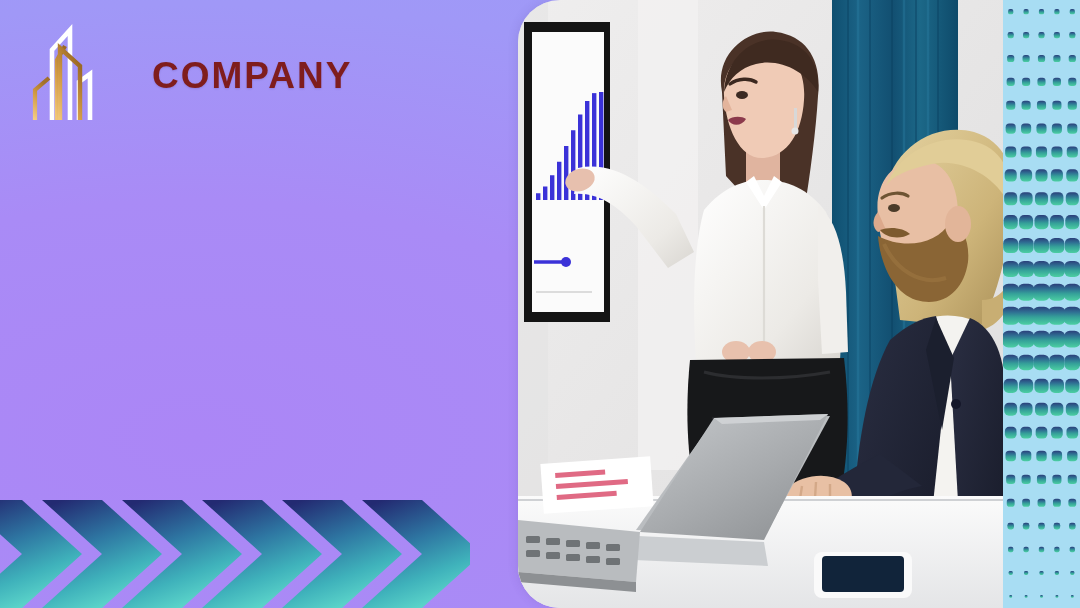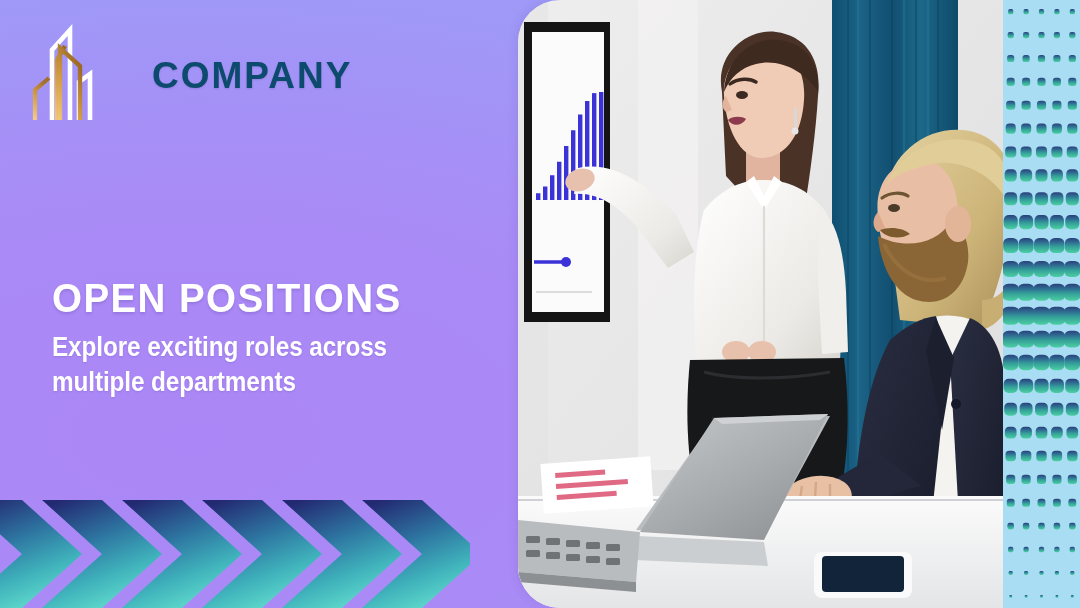--- a/index.html
+++ b/index.html
@@ -23,21 +23,21 @@
     background-blend-mode:normal;
   }
 
   
   .logo-block {
     position:absolute; left:22px; top:16px;
     display:flex; align-items:center; gap:10px;
   }
   .logo-mark { width:120px; height:120px; display:block; }
   .logo-text {
-    color:#0c4a6e;
+    color:#7f1d1d;
     font-weight:bold;
     font-size:37px;
     line-height:0.96;
     letter-spacing:2.0px;
     text-shadow:0 1px 2px rgba(60,40,120,.18);
     font-stretch:condensed;
   }
   .logo-text span { display:block; }
 
   
@@ -120,24 +120,20 @@
       <path d="M35 104 L35 44 L43 30" fill="none" stroke="url(#goldGrad)" stroke-width="4.2" stroke-linejoin="miter"></path>
       <path d="M38 104 L38 32 L58 50 L58 104" fill="none" stroke="url(#goldGrad)" stroke-width="4.4" stroke-linejoin="miter"></path>
 
       <path d="M13 104 L13 74 L27 62" fill="none" stroke="url(#goldGrad2)" stroke-width="4.2" stroke-linejoin="miter"></path>
     </svg>
     <div class="logo-text">
       <span>COMPANY</span>
     </div>
   </div>
 
-  <div class="headline-block">
-    <div class="headline">OPEN  POSITIONS</div>
-    <div class="subhead">Explore exciting roles across multiple departments</div>
-  </div>
 
   <svg class="chevrons" viewBox="0 0 470 120" preserveAspectRatio="none">
     <defs>
       <linearGradient id="chevGrad" x1="0.18" y1="0" x2="0.62" y2="1">
         <stop offset="0%" stop-color="#232a72"></stop>
         <stop offset="40%" stop-color="#2e76a2"></stop>
         <stop offset="72%" stop-color="#3fb2bb"></stop>
         <stop offset="100%" stop-color="#62dccd"></stop>
       </linearGradient>
     </defs>

